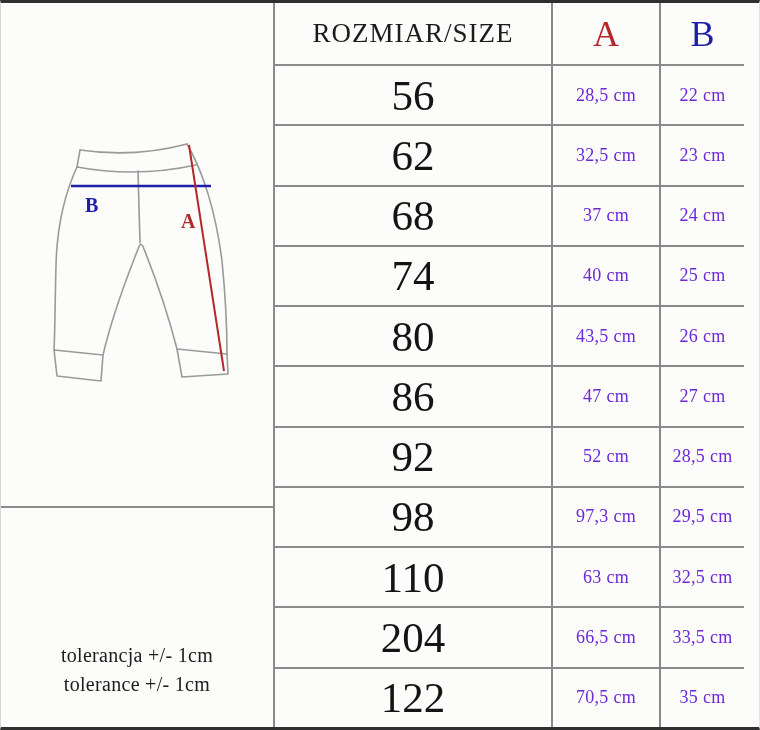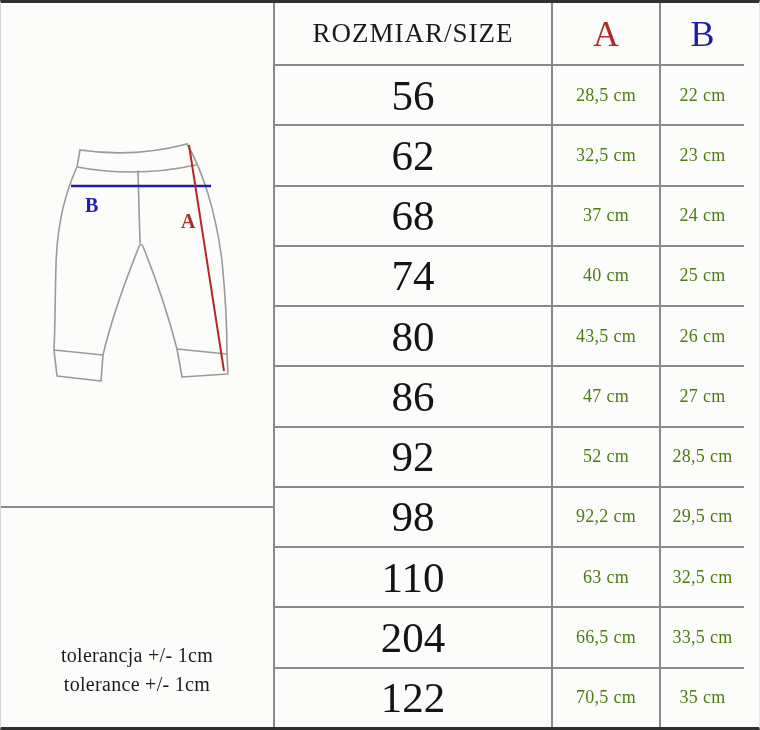--- a/index.html
+++ b/index.html
@@ -66,21 +66,21 @@
   .trow.header{flex:0 0 61px;border-top:none;}
   .cell{
     display:flex;align-items:center;justify-content:center;
     overflow:hidden;white-space:nowrap;
   }
   .cell + .cell{border-left:2px solid var(--grid-line);}
   .hdr-size{font-size:27px;letter-spacing:1px;color:var(--text);}
   .hdr-a{font-size:36px;color:var(--accent-red);}
   .hdr-b{font-size:36px;color:var(--accent-blue);}
   .cell-size{font-size:43px;color:#141414;}
-  .cell-val{font-size:18px;color:#4d7c0f;letter-spacing:.3px;}
+  .cell-val{font-size:18px;color:#6d28d9;letter-spacing:.3px;}
 </style>
 </head>
 <body>
 
 <div class="sheet">
 
   <div class="left-panel">
 
     <div class="pants-figure">
       <svg viewBox="0 0 272 503">
@@ -153,21 +153,21 @@
       <div class="cell cell-val">47 cm</div>
       <div class="cell cell-val">27 cm</div>
     </div>
     <div class="trow">
       <div class="cell cell-size">92</div>
       <div class="cell cell-val">52 cm</div>
       <div class="cell cell-val">28,5 cm</div>
     </div>
     <div class="trow">
       <div class="cell cell-size">98</div>
-      <div class="cell cell-val">92,2 cm</div>
+      <div class="cell cell-val">97,3 cm</div>
       <div class="cell cell-val">29,5 cm</div>
     </div>
     <div class="trow">
       <div class="cell cell-size">110</div>
       <div class="cell cell-val">63 cm</div>
       <div class="cell cell-val">32,5 cm</div>
     </div>
     <div class="trow">
       <div class="cell cell-size">204</div>
       <div class="cell cell-val">66,5 cm</div>

